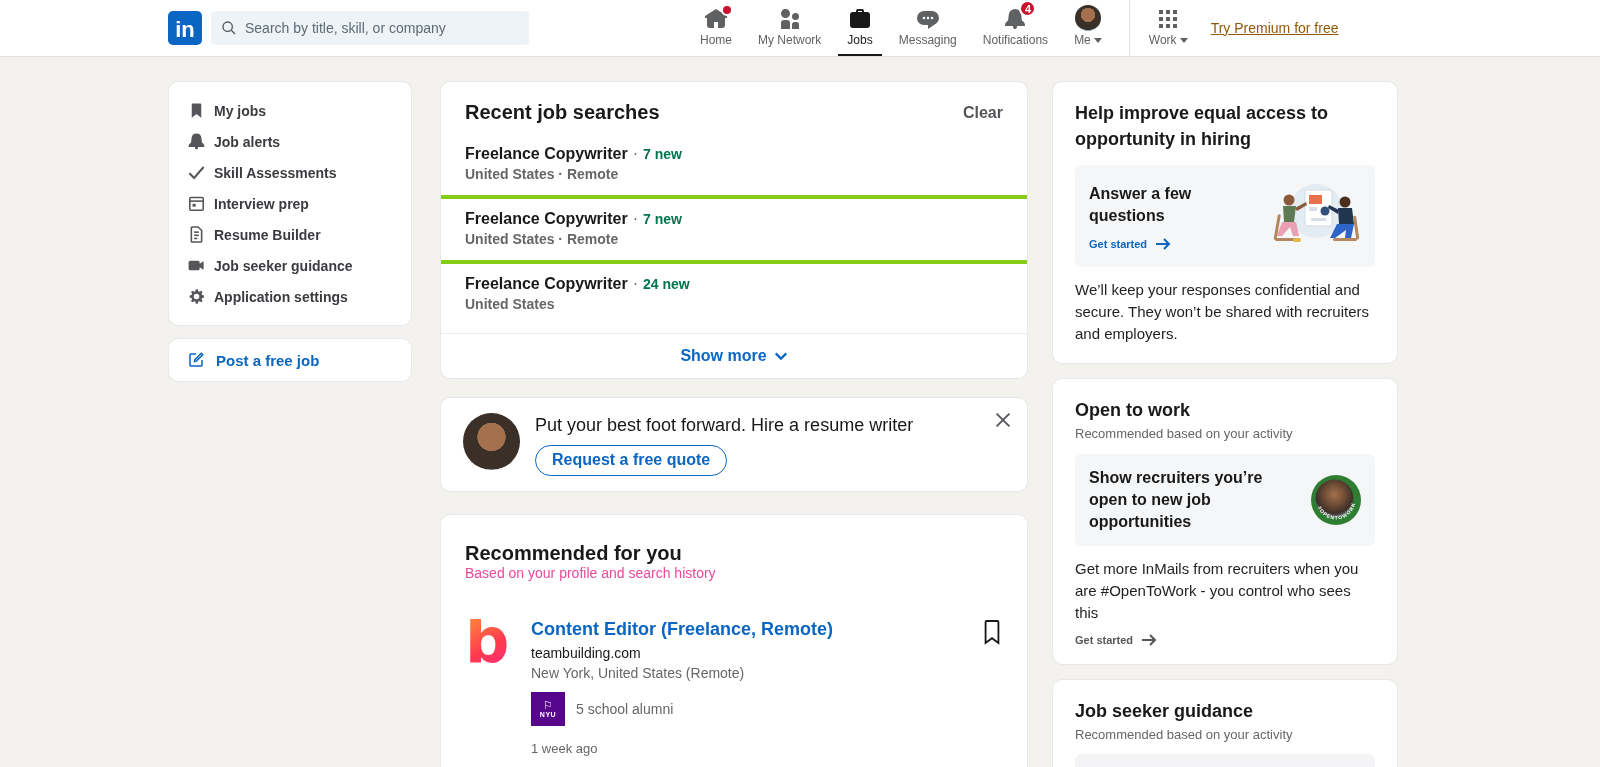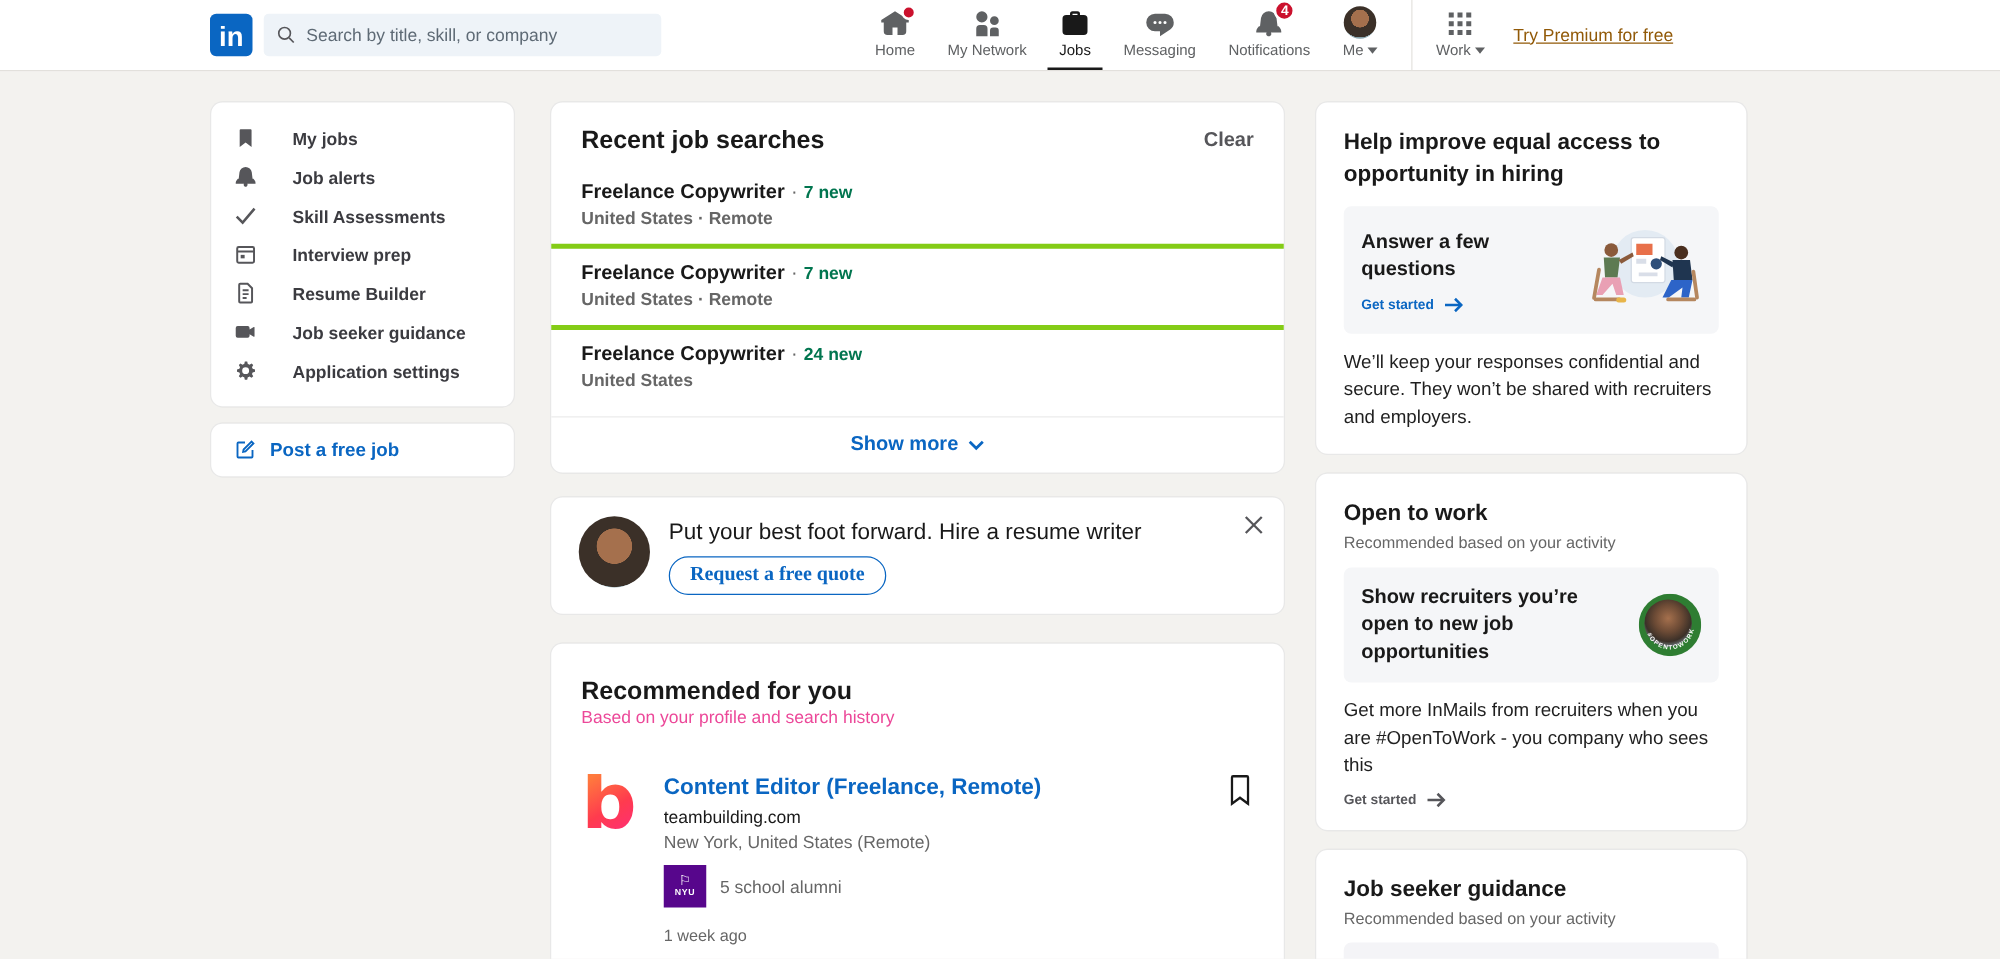--- a/index.html
+++ b/index.html
@@ -31,21 +31,21 @@
 
   
   .container { display:flex; margin-left:168px; padding-top:24px; }
   .col-left { width:244px; flex:none; }
   .col-main { width:588px; flex:none; margin-left:28px; }
   .col-right { width:346px; flex:none; margin-left:24px; display:flex; flex-direction:column; gap:14px; }
   .card { background:#fff; border:1px solid rgba(0,0,0,0.09); border-radius:10px; }
 
   
   .side-card { padding:13px 0; }
-  .side-item { display:flex; align-items:center; gap:28px; padding:6px 18px; font-size:14px; font-weight:700; color:#3b3b40; cursor:pointer; }
+  .side-item { display:flex; align-items:center; gap:8px; padding:6px 18px; font-size:14px; font-weight:700; color:#3b3b40; cursor:pointer; }
   .side-item svg { width:19px; height:19px; fill:#56565a; flex:none; }
   .side-item svg.stroked { fill:none; stroke:#56565a; stroke-width:2; }
   .post-card { margin-top:12px; padding:12px 18px; display:flex; align-items:flex-end; gap:11px; font-size:15px; font-weight:700; color:#0a66c2; cursor:pointer; }
   .post-card svg { width:18px; height:18px; fill:none; stroke:#0a66c2; stroke-width:2; }
 
   
   .rjs-header { display:flex; justify-content:space-between; align-items:center; padding:19px 24px 10px; }
   .rjs-title { font-size:20px; font-weight:700; }
   .clear-btn { font-size:16px; font-weight:600; color:#56565a; cursor:pointer; background:none; border:none; font-family:inherit; }
   .search-row { padding:11px 24px 13px; cursor:pointer; }
@@ -54,21 +54,21 @@
   .row-sep { color:#666; font-weight:400; margin:0 5px; }
   .row-count { color:#01754f; font-size:14px; font-weight:700; }
   .row-loc { font-size:14px; color:#666; margin-top:3px; font-weight:600; }
   .show-more { border-top:1px solid #ececec; margin-top:8px; height:45px; display:flex; align-items:center; justify-content:center; gap:7px; color:#0a66c2; font-size:16px; font-weight:600; cursor:pointer; }
   .show-more svg { width:14px; height:14px; stroke:#0a66c2; stroke-width:2.5; fill:none; }
 
   
   .banner { margin-top:18px; padding:15px 22px; display:flex; gap:15px; position:relative; }
   .banner-avatar { width:57px; height:57px; border-radius:50%; flex:none; background:radial-gradient(circle at 50% 42%, #a5704d 0 32%, #3b3028 33% 74%, #87a1aa 75%); }
   .banner-text { font-size:18px; color:#191919; padding-top:2px; }
-  .quote-btn { margin-top:9px; display:inline-block; border:1.5px solid #0a66c2; color:#0a66c2; background:#fff; border-radius:18px; padding:5px 16px 6px; font-size:16px; font-weight:600; font-family:Liberation Serif, serif; cursor:pointer; }
+  .quote-btn { margin-top:9px; display:inline-block; border:1.5px solid #0a66c2; color:#0a66c2; background:#fff; border-radius:18px; padding:5px 16px 6px; font-size:16px; font-weight:600; font-family:Liberation Sans, sans-serif; cursor:pointer; }
   .close-x { position:absolute; top:11px; right:13px; width:22px; height:22px; cursor:pointer; stroke:#56565a; stroke-width:2; }
 
   
   .rec-card { margin-top:22px; padding:27px 24px; min-height:300px; }
   .rec-title { font-size:20px; font-weight:700; }
   .rec-sub { font-size:14px; color:#ec4899; margin-top:0; }
   .job-row { margin-top:38px; display:flex; gap:18px; }
   .job-logo { width:48px; height:48px; flex:none; font-size:62px; font-weight:800; line-height:44px; background:linear-gradient(150deg,#ff7a3d 10%,#ff3b4e 55%,#ff2d78 95%); -webkit-background-clip:text; background-clip:text; color:transparent; font-family:"DejaVu Sans",sans-serif; }
   .job-title { font-size:18px; font-weight:700; color:#0a66c2; cursor:pointer; }
   .job-company { font-size:14px; color:#191919; margin-top:5px; }
@@ -378,21 +378,21 @@
                 <stop offset="100%" stop-color="#87a1aa"></stop>
             </radialGradient>
             <path id="arc" d="M 5.5,25 A 19.5,19.5 0 0 0 44.5,25"></path>
           </defs>
           <circle cx="25" cy="25" r="25" fill="#2e7d32"></circle>
           <circle cx="25" cy="25" r="25" fill="none"></circle>
           <circle cx="23.5" cy="23.5" r="19" fill="url(#face)"></circle>
           <text font-size="5" font-weight="bold" fill="#fff" letter-spacing="1"><textPath href="#arc" startOffset="12%">#OPENTOWORK</textPath></text>
         </svg>
       </div>
-      <p class="r-body">Get more InMails from recruiters when you are #OpenToWork - you company who sees this</p>
+      <p class="r-body">Get more InMails from recruiters when you are #OpenToWork - you control who sees this</p>
       <div class="get-started gray">
         <span>Get started</span>
         <svg viewBox="0 0 16 12">
             <line x1="1" y1="6" x2="14" y2="6"></line>
             <polyline points="9,1 14,6 9,11"></polyline>
           </svg>
       </div>
     </div>
 
     <div class="card r-card">

